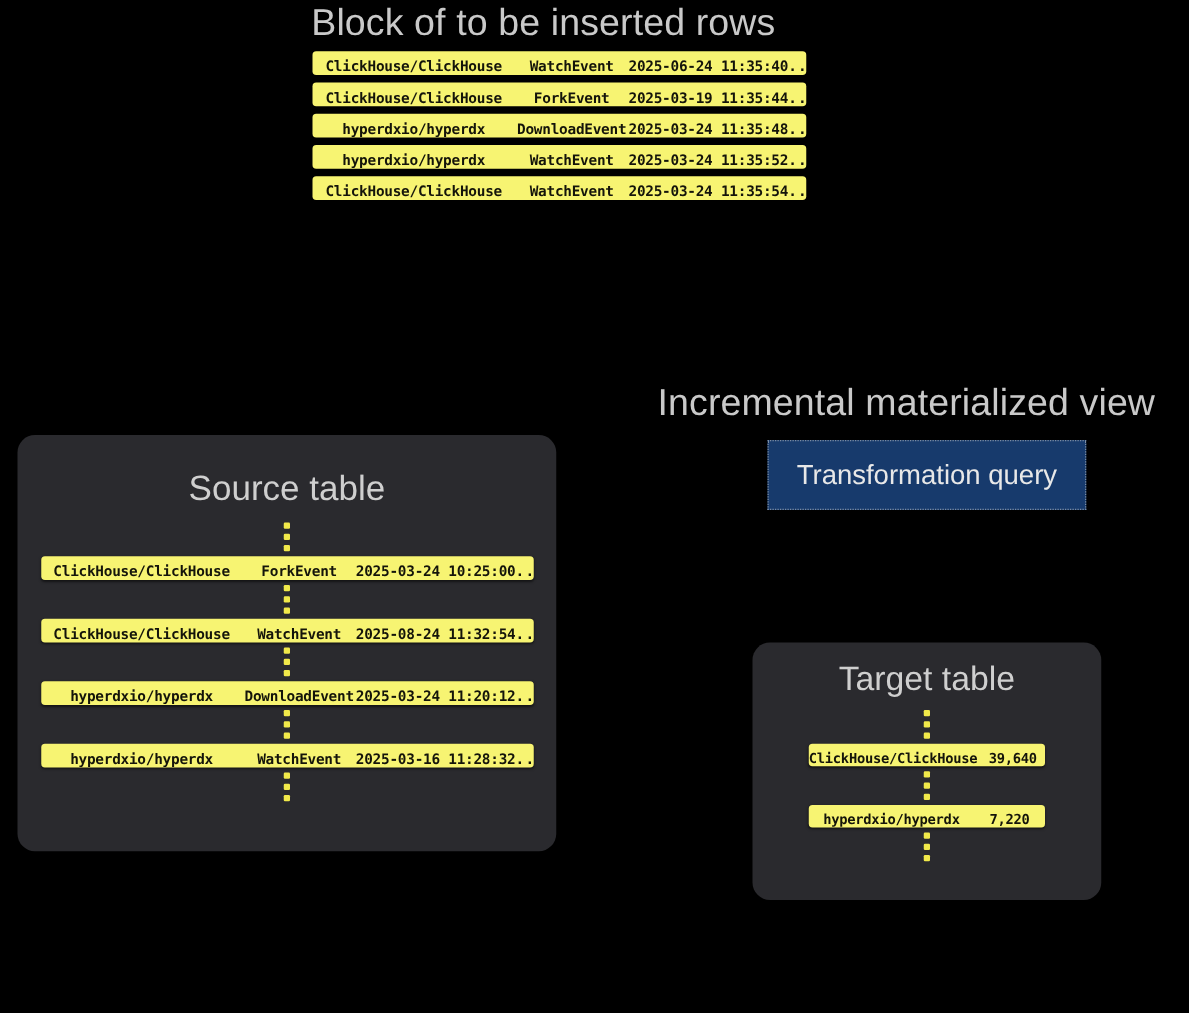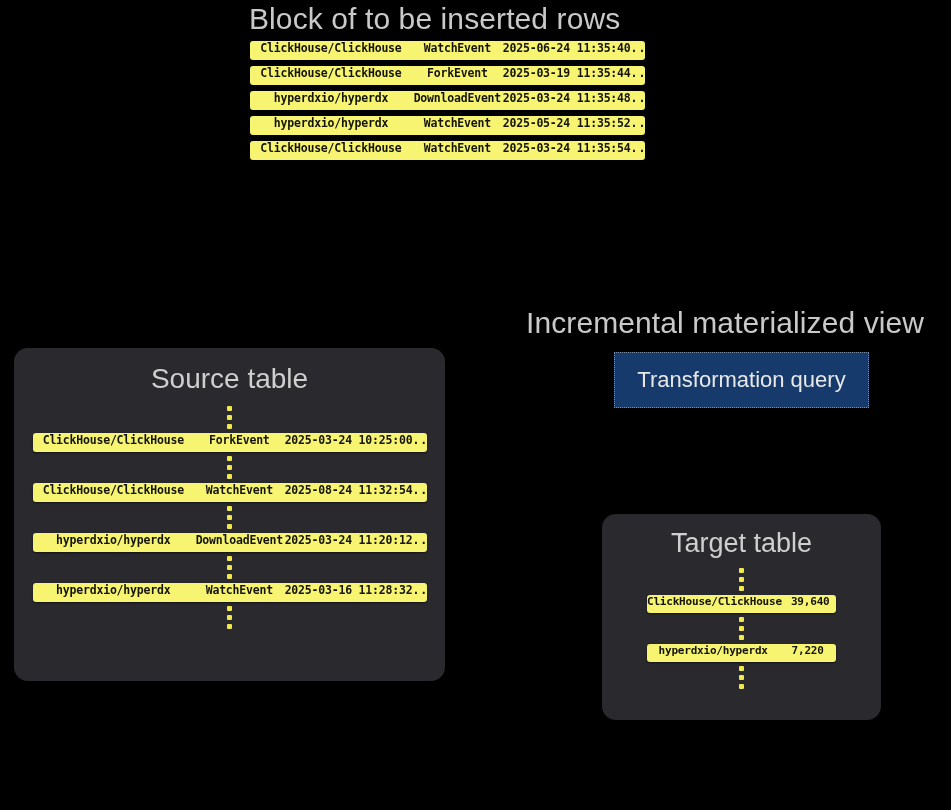--- a/index.html
+++ b/index.html
@@ -50,21 +50,21 @@
   
   .row {
     background: #f7f472;
     color: #14140a;
     font-family: "DejaVu Sans Mono", "Liberation Mono", monospace;
     font-size: 11.5px;
     font-weight: 700;
     letter-spacing: -0.2px;
     border-radius: 3px;
     display: flex;
-    align-items: flex-start;
+    align-items: flex-end;
     height: 19px;
     box-shadow: 0 1px 2px rgba(0,0,0,0.55);
     white-space: nowrap;
     overflow: hidden;
   }
 
   .row .c-repo  { flex: 0 0 41%; text-align: center; }
   .row .c-event { flex: 0 0 23%; text-align: center; }
   .row .c-time  { flex: 0 0 28%; text-align: center; }
   .row .c-more  { flex: 1 1 auto; text-align: center; letter-spacing: 1px; }
@@ -96,21 +96,21 @@
   }
 
   #target-card {
     left: 602px;
     top: 477px;
     width: 279px;
     height: 206px;
     margin-top: 37px;
   }
 
-  #source-card .card-heading { margin-top: 14px; }
+  #source-card .card-heading { margin-top: 26px; }
   #target-card .card-heading { margin-top: 12px; font-size: 27px; }
 
   
   .vdots {
     display: flex;
     flex-direction: column;
     align-items: center;
     gap: 4px;
     padding: 4px 0;
   }
@@ -181,21 +181,21 @@
   </div>
   <div class="row">
     <span class="c-repo">hyperdxio/hyperdx</span>
     <span class="c-event">DownloadEvent</span>
     <span class="c-time">2025-03-24 11:35:48</span>
     <span class="c-more">...</span>
   </div>
   <div class="row">
     <span class="c-repo">hyperdxio/hyperdx</span>
     <span class="c-event">WatchEvent</span>
-    <span class="c-time">2025-05-24 11:35:52</span>
+    <span class="c-time">2025-03-24 11:35:52</span>
     <span class="c-more">...</span>
   </div>
   <div class="row">
     <span class="c-repo">ClickHouse/ClickHouse</span>
     <span class="c-event">WatchEvent</span>
     <span class="c-time">2025-03-24 11:35:54</span>
     <span class="c-more">...</span>
   </div>
 </div>
 

